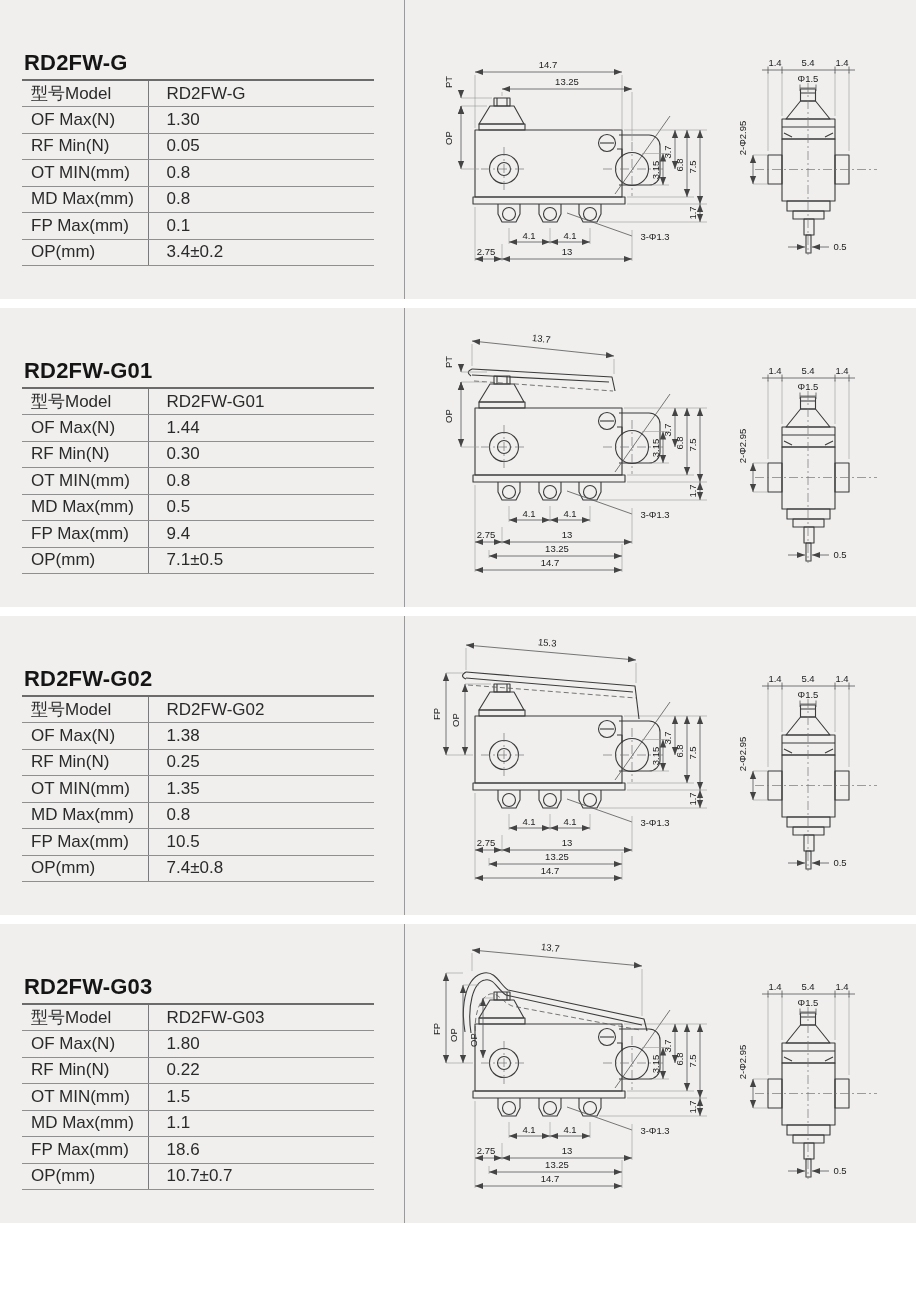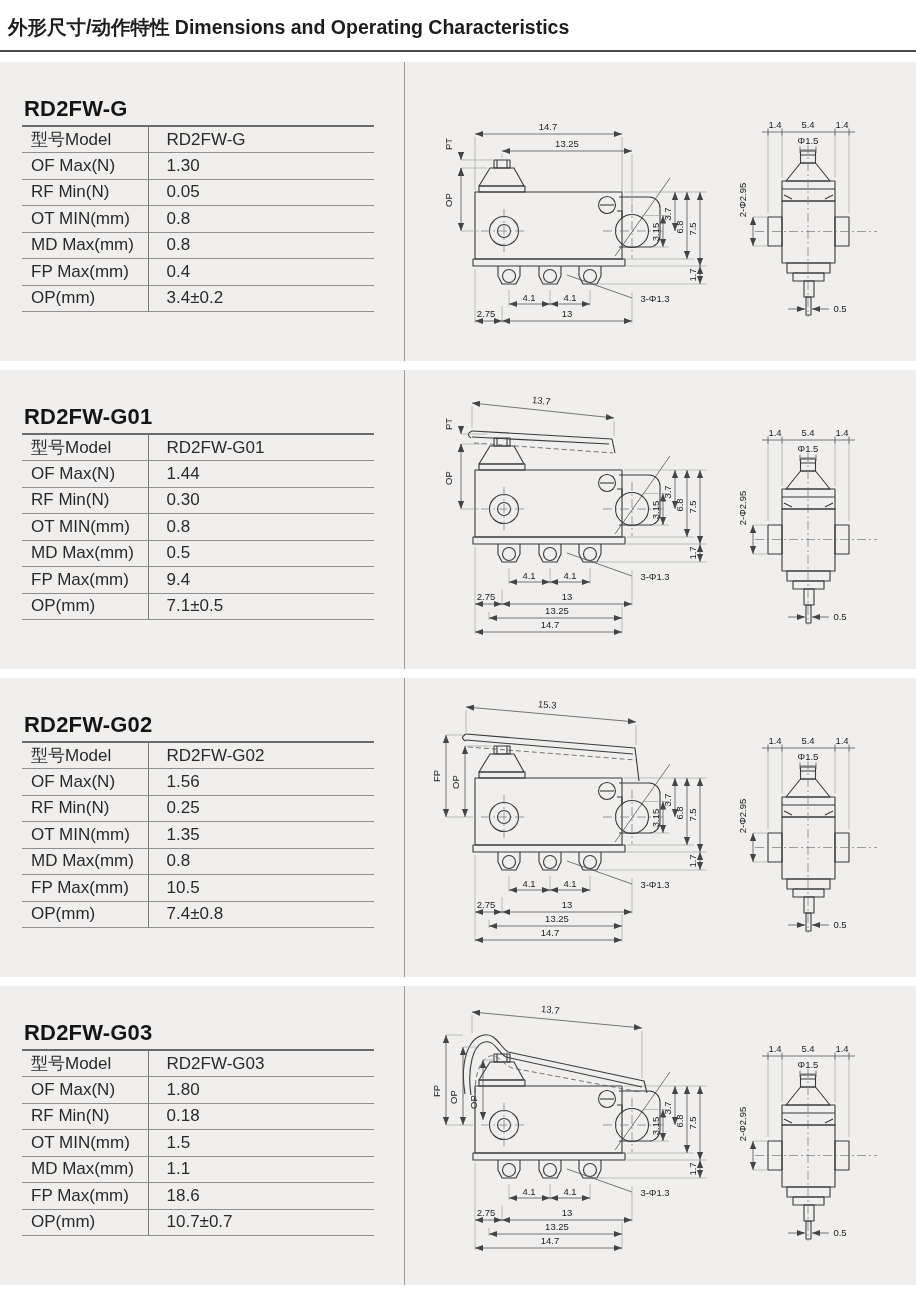--- a/index.html
+++ b/index.html
@@ -19,21 +19,21 @@
   .card {
     background: #f0efee;
     height: 299px;
     margin-bottom: 9px;
     display: flex;
     overflow: hidden;
   }
   .left-col {
     width: 405px; min-width: 405px;
     border-right: 1px solid #9a9a9a;
-    padding: 34px 30px 0 22px;
+    padding: 50px 30px 0 22px;
   }
   .left-col h2 {
     font-size: 22px; font-weight: bold; letter-spacing: 0.2px;
     margin: 0 0 3px 2px; color: #151515;
   }
   table.spec {
     width: 352px; border-collapse: collapse;
     border-top: 2px solid #6b6b6b;
     font-size: 17px; color: #2a2a2a;
   }
@@ -163,21 +163,20 @@
       <text x="9" y="97" transform="rotate(-90 9 97)">2-Φ2.95</text>
       <line class="dl" x1="51" y1="206" x2="68" y2="206" marker-end="url(#dA)"></line>
       <line class="dl" x1="92" y1="206" x2="75" y2="206" marker-end="url(#dA)"></line>
       <path class="ext" d="M69,198 V212 M74,198 V212"></path>
       <text x="103" y="209">0.5</text>
     </g>
   </defs>
 </svg>
 
 <div class="page">
-  <div class="page-title">外形尺寸/动作特性 Dimensions and Operating Characteristics</div>
 
   <div class="card">
     <div class="left-col">
       <h2>RD2FW-G</h2>
       <table class="spec">
         <tbody>
             <tr>
               <td class="lbl">型号Model</td>
               <td class="val">RD2FW-G</td>
             </tr>
@@ -192,21 +191,21 @@
         <tr>
               <td class="lbl">OT MIN(mm)</td>
               <td class="val">0.8</td>
             </tr>
         <tr>
               <td class="lbl">MD Max(mm)</td>
               <td class="val">0.8</td>
             </tr>
         <tr>
               <td class="lbl">FP Max(mm)</td>
-              <td class="val">0.4</td>
+              <td class="val">0.1</td>
             </tr>
         <tr>
               <td class="lbl">OP(mm)</td>
               <td class="val">3.4±0.2</td>
             </tr>
       </tbody>
         </table>
     </div>
     <div class="draw-col">
       <svg class="front f1" width="316" height="240" viewBox="0 0 316 240">
@@ -305,21 +304,21 @@
     <div class="left-col">
       <h2>RD2FW-G02</h2>
       <table class="spec">
         <tbody>
             <tr>
               <td class="lbl">型号Model</td>
               <td class="val">RD2FW-G02</td>
             </tr>
         <tr>
               <td class="lbl">OF Max(N)</td>
-              <td class="val">1.56</td>
+              <td class="val">1.38</td>
             </tr>
         <tr>
               <td class="lbl">RF Min(N)</td>
               <td class="val">0.25</td>
             </tr>
         <tr>
               <td class="lbl">OT MIN(mm)</td>
               <td class="val">1.35</td>
             </tr>
         <tr>
@@ -372,21 +371,21 @@
             <tr>
               <td class="lbl">型号Model</td>
               <td class="val">RD2FW-G03</td>
             </tr>
         <tr>
               <td class="lbl">OF Max(N)</td>
               <td class="val">1.80</td>
             </tr>
         <tr>
               <td class="lbl">RF Min(N)</td>
-              <td class="val">0.18</td>
+              <td class="val">0.22</td>
             </tr>
         <tr>
               <td class="lbl">OT MIN(mm)</td>
               <td class="val">1.5</td>
             </tr>
         <tr>
               <td class="lbl">MD Max(mm)</td>
               <td class="val">1.1</td>
             </tr>
         <tr>

